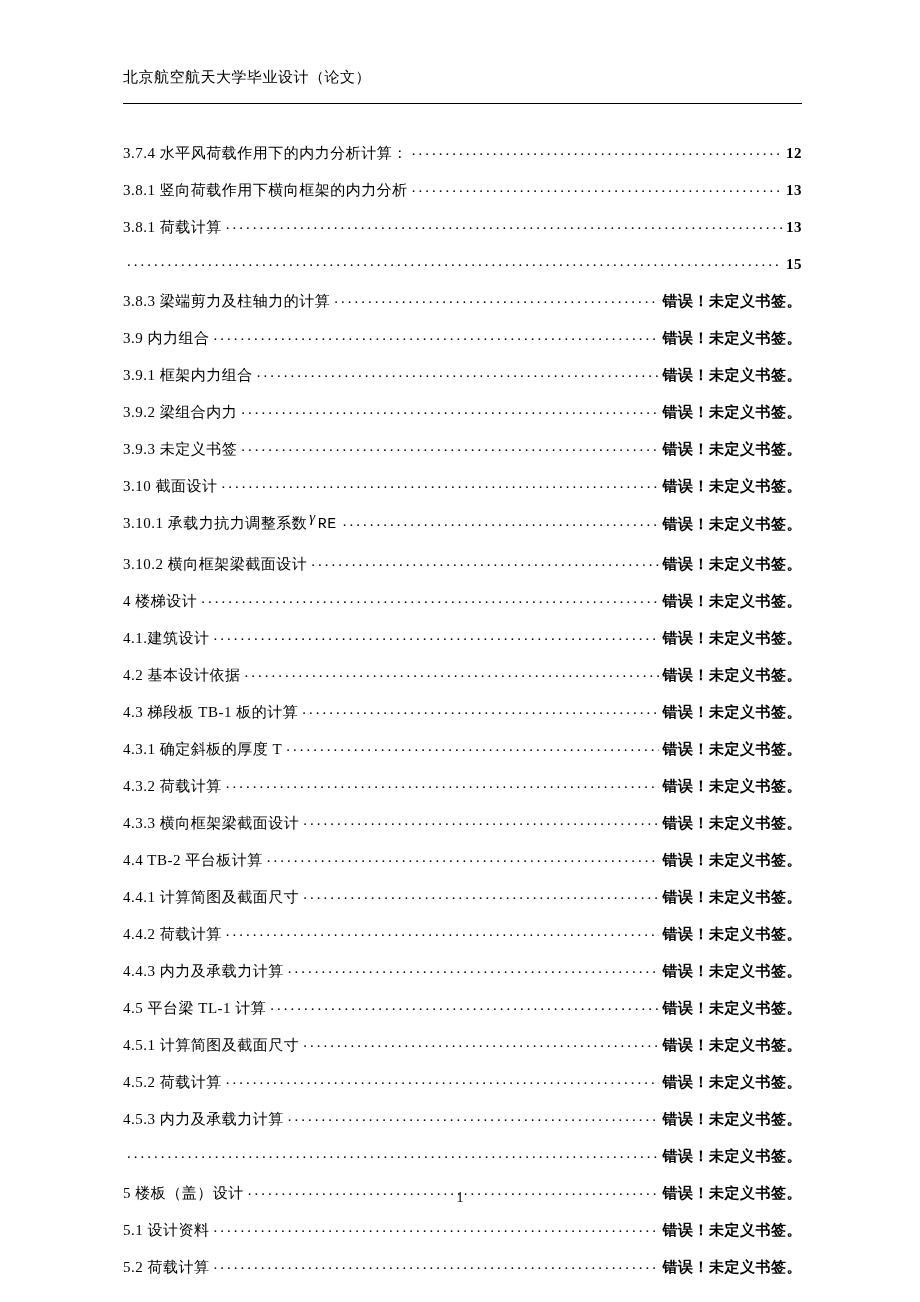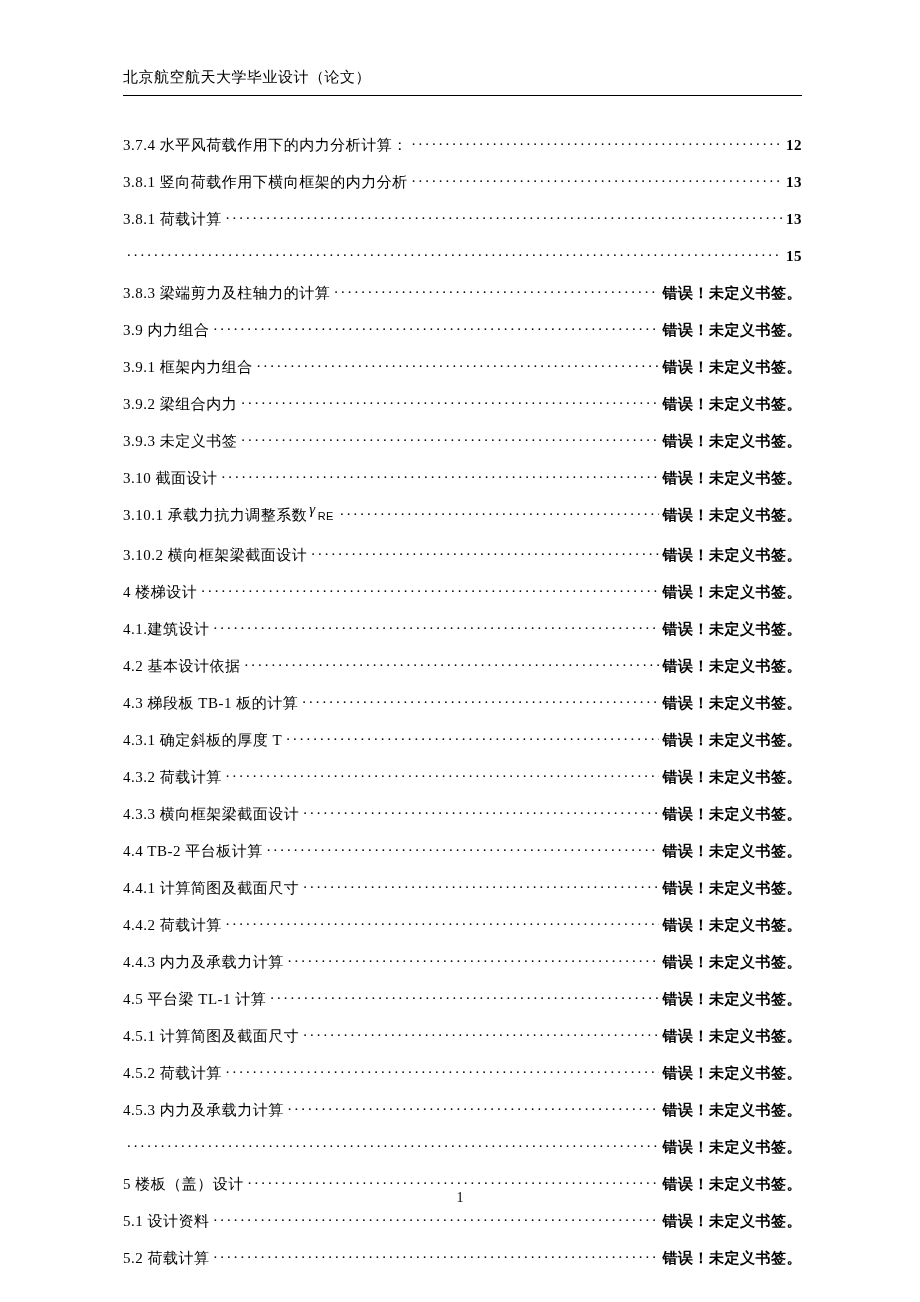--- a/index.html
+++ b/index.html
@@ -13,30 +13,30 @@
     height: 1302px;
     padding: 68px 118px 60px 123px;
     box-sizing: border-box;
     font-family: "SimSun", "Songti SC", serif;
     color: #000;
     position: relative;
   }
   .header {
     font-size: 15px;
     letter-spacing: 0.5px;
-    padding-bottom: 8px;
+    padding-bottom: 16px;
     border-bottom: 1px solid #000;
     margin-bottom: 38px;
   }
   .toc {
     font-size: 15px;
   }
   .toc-entry {
     display: flex;
-    align-items: flex-start;
+    align-items: center;
     white-space: nowrap;
     margin-bottom: 15px;
     line-height: 22px;
     letter-spacing: 0.5px;
   }
   .toc-entry.with-gamma {
     margin-top: 10px;
     margin-bottom: 17px;
   }
   .toc-title {
@@ -69,22 +69,22 @@
   }
   .gamma {
     font-style: italic;
     font-family: "Times New Roman", serif;
     position: relative;
     top: -6px;
     margin: 0 2px 0 2px;
     font-size: 15px;
   }
   .re-sub {
-    font-family: Liberation Sans, sans-serif;
-    font-size: 11px;
+    font-family: Liberation Mono, monospace;
+    font-size: 15px;
     margin-right: 2px;
   }
   .page-number {
     position: absolute;
     left: 0;
     right: 0;
     bottom: 96px;
     text-align: center;
     font-family: "Times New Roman", serif;
     font-size: 14px;

